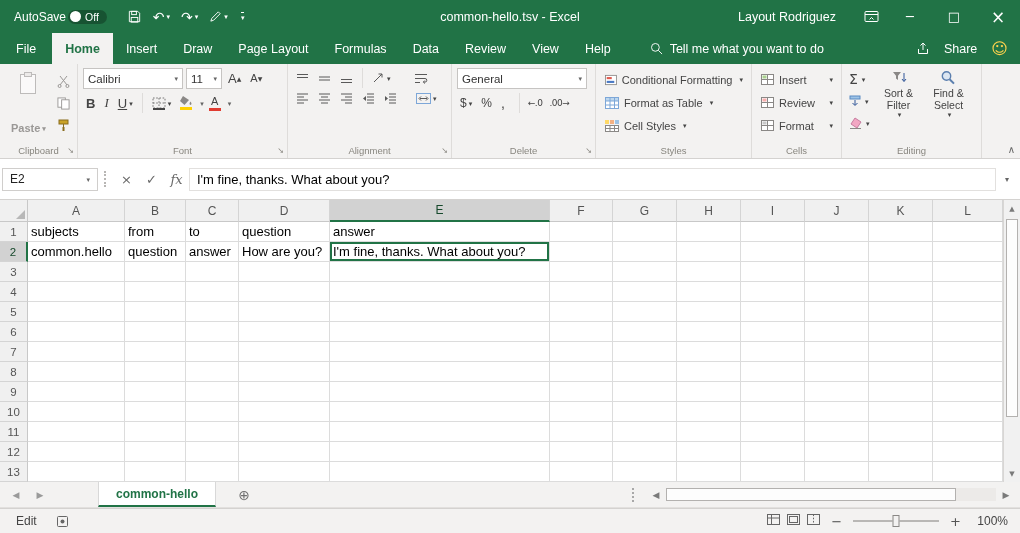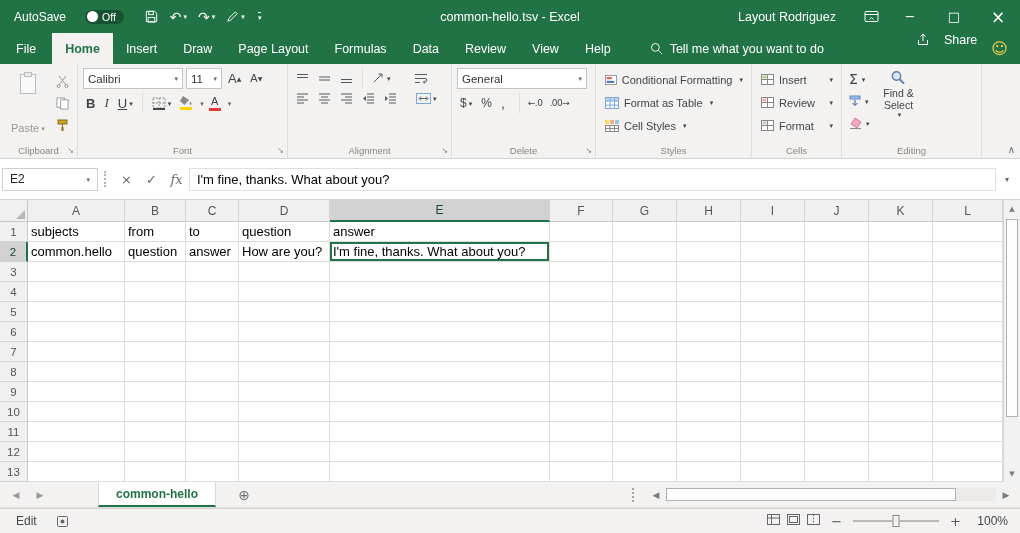--- a/index.html
+++ b/index.html
@@ -1,21 +1,21 @@
 <!DOCTYPE html>
 <html><head>
 <meta charset="utf-8">
 <style>
   *{margin:0;padding:0;box-sizing:border-box;}
   body{font-family:"Liberation Sans",sans-serif;background:#fff;}
   #app{width:1020px;height:533px;position:relative;overflow:hidden;background:#fff;}
 
   
   .titlebar{height:33px;background:#217346;display:flex;align-items:center;color:#fff;position:relative;}
-  .autosave{display:flex;align-items:center;gap:19px;margin-left:14px;font-size:12px;}
+  .autosave{display:flex;align-items:center;gap:2px;margin-left:14px;font-size:12px;}
   .pill{display:flex;align-items:center;gap:4px;background:rgba(0,0,0,.28);border-radius:9px;padding:1px 8px 1px 2px;font-size:10.5px;}
   .pill .dot{width:11px;height:11px;border-radius:50%;background:#fff;}
   .qat{display:flex;align-items:center;gap:3px;margin-left:16px;}
   .qbtn{display:flex;align-items:center;padding:0 4px;height:26px;}
   .caret{font-size:7px;margin-left:2px;line-height:1;}
   .qat .caret{color:#fff;}
   .qat-glyph{font-size:14px;line-height:1;font-family:"DejaVu Sans",sans-serif;}
   .qcustom{border-top:1.5px solid #fff;padding-top:1px;}
   .tb-title{position:absolute;left:50%;transform:translateX(-50%);font-size:12.5px;white-space:nowrap;}
   .tb-right{margin-left:auto;display:flex;align-items:center;height:100%;}
@@ -24,34 +24,34 @@
   .winbtn{width:44px;height:100%;display:flex;align-items:center;justify-content:center;font-size:13px;font-family:"DejaVu Sans",sans-serif;}
   .winbtn.close{font-size:17px;}
 
   
   .tabsrow{height:31px;background:#217346;display:flex;align-items:stretch;color:#fff;}
   #ribbon-tabs{display:flex;align-items:stretch;}
   .rtab{padding:0 13px;display:flex;align-items:center;font-size:12.5px;white-space:nowrap;}
   .rtab.file{padding:0 16px;}
   .rtab.active{background:#f3f2f1;color:#217346;font-weight:700;}
   .tellme{display:flex;align-items:center;gap:7px;margin-left:26px;font-size:12.5px;white-space:nowrap;}
-  .share{display:flex;align-items:flex-start;gap:14px;margin-left:auto;margin-right:14px;font-size:12.5px;}
+  .share{display:flex;align-items:center;gap:14px;margin-left:auto;margin-right:14px;font-size:12.5px;}
   .smiley{font-size:16px;color:#ffd34d;margin-right:12px;display:flex;align-items:center;font-family:"DejaVu Sans",sans-serif;}
 
   
   .ribbon{height:95px;background:#f3f2f1;border-bottom:1px solid #d4d2d0;display:flex;position:relative;color:#444;}
   .rgroup{position:relative;border-right:1px solid #dedcda;padding:4px 4px 16px 5px;}
   .glabel{position:absolute;bottom:2px;left:0;right:0;text-align:center;font-size:9.5px;color:#88867f;}
   .launcher{position:absolute;right:3px;bottom:3px;font-size:8px;color:#88867f;line-height:1;font-family:"DejaVu Sans",sans-serif;}
   .rrow{display:flex;align-items:center;gap:3px;margin-bottom:4px;}
   .combo{background:#fff;border:1px solid #c6c4c2;height:21px;display:flex;align-items:center;font-size:11.5px;color:#333;padding:0 4px;}
   .combo .caret{margin-left:auto;color:#666;}
   .ibtn{display:flex;align-items:center;justify-content:center;padding:1px 3px;color:#444;}
   .dim{opacity:.6;}
-  .dimtxt{color:#9a9896;}
+  .dimtxt{color:#9a9896;font-weight:bold;}
   .bigbtn{display:flex;flex-direction:column;align-items:center;justify-content:space-between;padding:3px 6px 0 6px;}
   .blabel{display:flex;align-items:center;font-size:11px;margin-top:3px;}
   .minicol{display:flex;flex-direction:column;gap:4px;margin-left:2px;margin-top:4px;}
   .mini{display:flex;align-items:center;justify-content:center;width:20px;height:18px;}
   .bld{font-weight:700;font-size:13px;}
   .ita{font-style:italic;font-family:"Liberation Serif",serif;font-size:13px;}
   .und{text-decoration:underline;font-size:13px;}
   .fsz{font-size:13px;line-height:1;}
   .sup6{font-size:6px;vertical-align:top;line-height:1;font-family:"DejaVu Sans",sans-serif;}
   .colorbtn{display:flex;flex-direction:column;align-items:center;line-height:1;padding:1px 2px;}
@@ -477,20 +477,28 @@
               </svg>
             <span class="caret">▾</span>
           </span>
           <span class="erow">
             <svg width="13" height="12" viewBox="0 0 13 12">
                 <path d="M6 1l6 4-4 6-6-4z" fill="#f2a7c3" stroke="#c77da0"></path>
                 <path d="M1 11.5h11" stroke="#8a8886"></path>
               </svg>
             <span class="caret">▾</span>
           </span>
+        </div>
+        <div class="big2">
+          <svg width="16" height="15" viewBox="0 0 16 15">
+              <path d="M2 2h8l-3 3.8v4.2l-2-1.4V5.8z" fill="#8a8886"></path>
+              <path d="M13 3v8M11 9l2 2.6L15 9" fill="none" stroke="#2f5597"></path>
+            </svg>
+          <span class="b2label">Sort &amp; Filter</span>
+          <span class="caret">▾</span>
         </div>
         <div class="big2">
           <svg width="17" height="15" viewBox="0 0 17 15">
               <circle cx="6.5" cy="6" r="4.2" fill="#dce6f1" stroke="#5b7fae" stroke-width="1.4"></circle>
               <path d="M9.6 9.2l4.4 4.4" stroke="#5b7fae" stroke-width="2"></path>
             </svg>
           <span class="b2label">Find &amp; Select</span>
           <span class="caret">▾</span>
         </div>
       </div>

